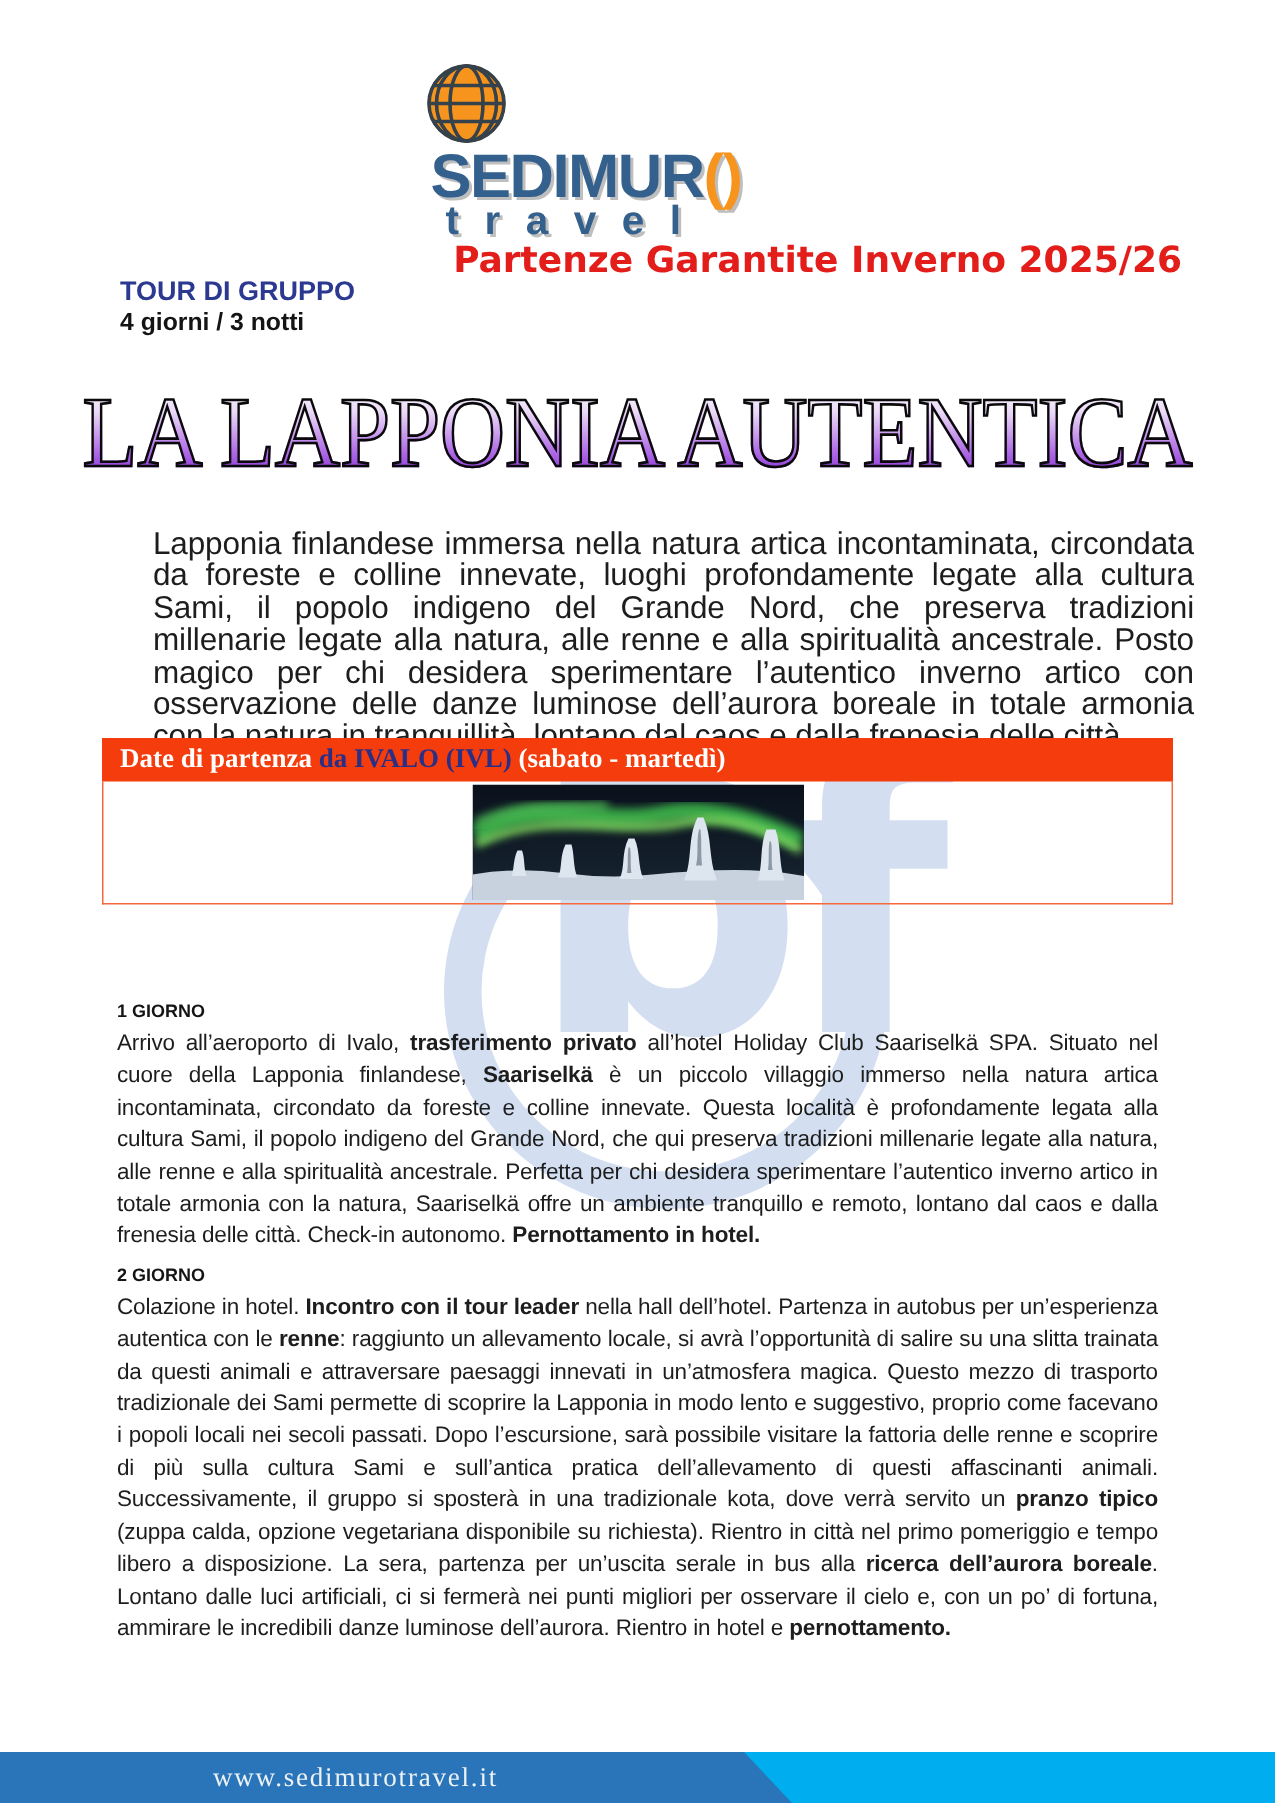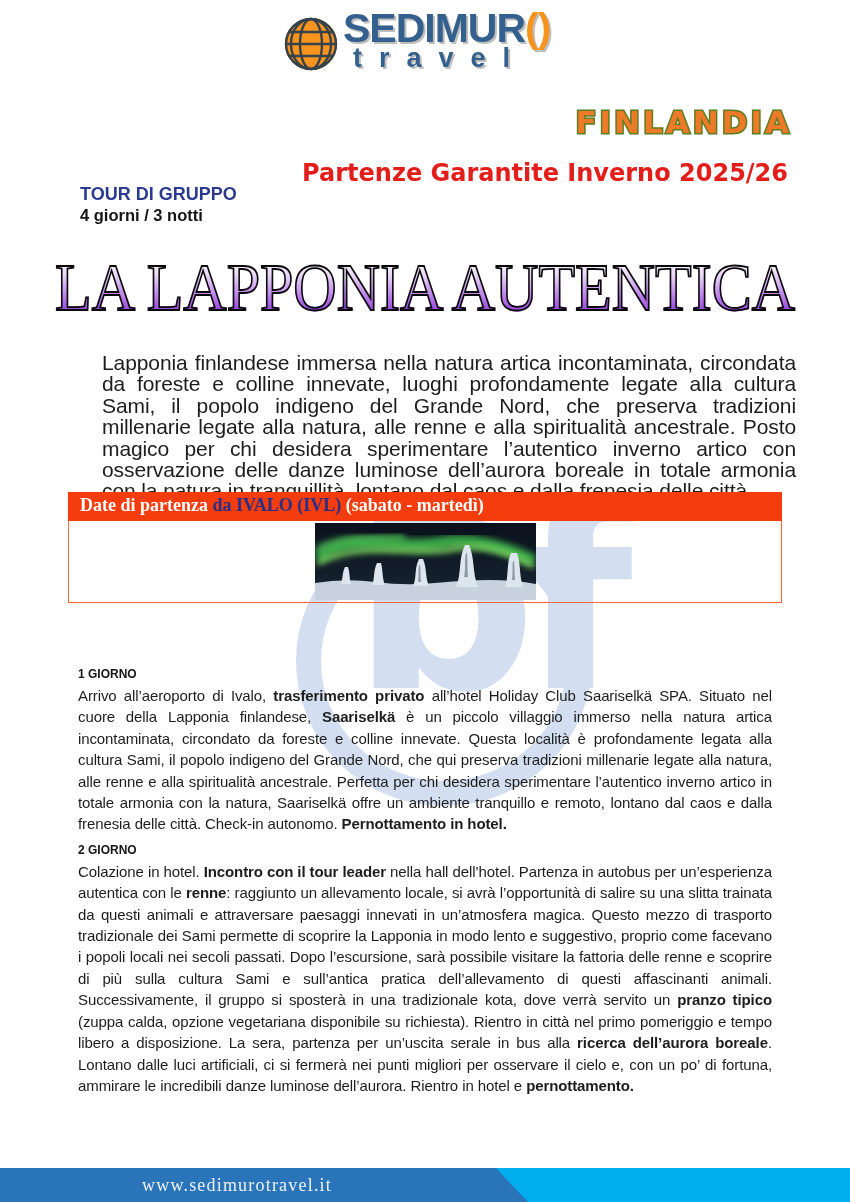--- a/index.html
+++ b/index.html
@@ -8,21 +8,21 @@
     overflow:hidden;font-family:"Liberation Sans",sans-serif;color:#1d1d1d;
   }
   
   .watermark{position:absolute;left:296px;top:516px;width:246px;height:240px;pointer-events:none;}
   .wm-ring{position:absolute;left:0;top:0;width:100%;height:100%;border:25px solid #d3dff1;border-radius:50%;}
   .wm-text{
     position:absolute;left:56px;top:-52px;font-family:"DejaVu Sans",sans-serif;
     font-weight:bold;font-size:258px;line-height:1.05;color:#d3dff1;letter-spacing:-16px;
   }
   
-  .logo{position:absolute;left:283px;top:8px;display:flex;align-items:flex-start;}
+  .logo{position:absolute;left:283px;top:33px;display:flex;align-items:flex-start;flex-direction:column;}
   .globe{width:56px;height:56px;margin-top:8px;}
   .logo-text{margin-left:4px;}
   .logo-line1{
     font-size:41px;font-weight:bold;color:#33608c;line-height:1;
     letter-spacing:-1px;text-shadow:2px 2px 0 rgba(110,110,110,.45);
   }
   .logo-line1 .parens{color:#f7941e;}
   .logo-line2{
     font-size:27px;font-weight:bold;color:#33608c;letter-spacing:17px;
     margin-top:-4px;padding-left:10px;line-height:1;text-shadow:2px 2px 0 rgba(110,110,110,.45);
@@ -109,21 +109,20 @@
         <line x1="6" y1="16" x2="50" y2="16"></line>
         <line x1="6" y1="40" x2="50" y2="40"></line>
       </g>
     </svg>
     <div class="logo-text">
       <div class="logo-line1"><span>SEDIMUR</span><span class="parens">()</span></div>
       <div class="logo-line2">travel</div>
     </div>
   </div>
 
-  <div class="finlandia">FINLANDIA</div>
   <div class="season">Partenze Garantite Inverno 2025/26</div>
 
   <div class="tour-type">TOUR DI GRUPPO</div>
   <div class="duration">4 giorni / 3 notti</div>
 
   <div class="main-title"><span>LA LAPPONIA AUTENTICA</span></div>
 
   <div class="intro">Lapponia finlandese immersa nella natura artica incontaminata, circondata da foreste e colline innevate, luoghi profondamente legate alla cultura Sami, il popolo indigeno del Grande Nord, che preserva tradizioni millenarie legate alla natura, alle renne e alla spiritualità ancestrale. Posto magico per chi desidera sperimentare l’autentico inverno artico con osservazione delle danze luminose dell’aurora boreale in totale armonia con la natura in tranquillità, lontano dal caos e dalla frenesia delle città.</div>
 
   <div class="dep-table">

